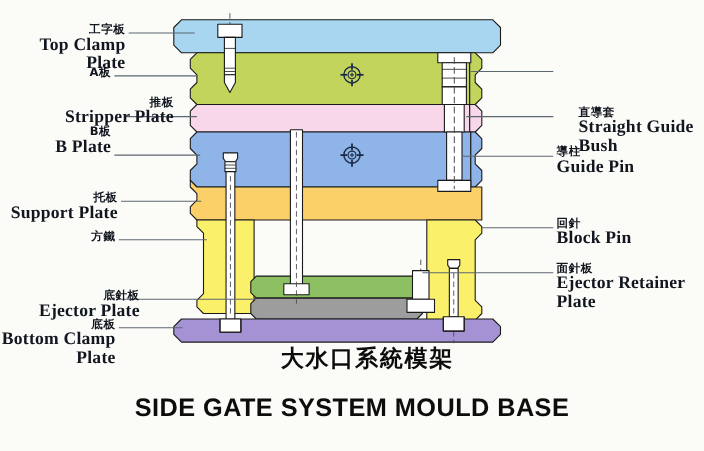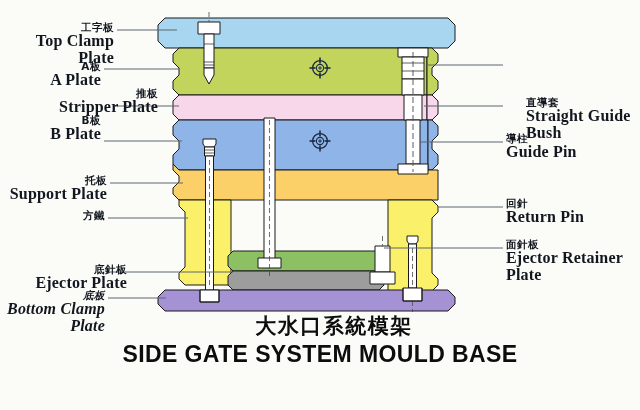--- a/index.html
+++ b/index.html
@@ -13,21 +13,21 @@
   #stage{position:absolute;left:0;top:0;width:640px;height:326px;}
   svg#diagram{position:absolute;left:0;top:0;width:640px;height:410px;}
 
   .lbl{position:absolute;text-align:right;line-height:1.06;}
   .lbl.right{text-align:left;}
   .cn{font-family:"DejaVu Sans", sans-serif;font-weight:700;font-size:10.5px;color:#11161f;letter-spacing:.5px;}
   .en{font-family:"Liberation Serif", serif;font-weight:700;font-size:16px;color:#11161f;letter-spacing:.2px;}
 
   #title{position:absolute;left:0;top:312px;width:640px;text-align:center;}
   #title .t-cn{font-family:"DejaVu Sans", sans-serif;font-weight:700;font-size:21px;color:#0d0d0d;letter-spacing:1.5px;padding-left:28px;}
-  #title .t-en{font-family:"Liberation Sans", sans-serif;font-weight:700;font-size:23px;color:#0d0d0d;letter-spacing:.4px;margin-top:1px;}
+  #title .t-en{font-family:"Liberation Sans", sans-serif;font-weight:700;font-size:23px;color:#0d0d0d;letter-spacing:.4px;margin-top:17px;}
 </style>
 </head>
 <body style="background: rgb(251, 251, 248);">
 
 <div id="stage">
 
   <svg id="diagram" viewBox="0 0 640 410">
     <defs>
       <g id="crosshair">
         <circle cx="0" cy="0" r="7.4" fill="none" stroke="#1b2a44" stroke-width="1.3"></circle>
@@ -155,21 +155,20 @@
     </g>
   </svg>
 
   <div class="lbl" style="left:0;top:22px;width:114px;">
     <div class="cn">工字板</div>
     <div class="en">Top Clamp Plate</div>
   </div>
 
   <div class="lbl" style="left:0;top:61px;width:101px;">
     <div class="cn">A板</div>
-    <div class="en">A Plate</div>
   </div>
 
   <div class="lbl" style="left:0;top:88px;width:110px;padding-left:48px;">
     <div class="cn">推板</div>
     <div class="en">Stripper Plate</div>
   </div>
 
   <div class="lbl" style="left:0;top:115px;width:101px;">
     <div class="cn">B板</div>
     <div class="en">B Plate</div>
@@ -182,39 +181,39 @@
 
   <div class="lbl" style="left:0;top:210px;width:105px;">
     <div class="cn">方鐵</div>
   </div>
 
   <div class="lbl" style="left:0;top:264px;width:105px;padding-left:22px;">
     <div class="cn">底針板</div>
     <div class="en">Ejector Plate</div>
   </div>
 
-  <div class="lbl" style="left:0;top:290px;width:105px;font-style:italic;">
+  <div class="lbl" style="left:0;top:290px;width:105px;">
     <div class="cn">底板</div>
     <div class="en">Bottom Clamp Plate</div>
   </div>
 
 
   <div class="lbl right" style="left:506px;top:97px;width:134px;margin-left:20px;">
     <div class="cn">直導套</div>
     <div class="en">Straight Guide Bush</div>
   </div>
 
   <div class="lbl right" style="left:506px;top:133px;width:134px;">
     <div class="cn">導柱</div>
     <div class="en">Guide Pin</div>
   </div>
 
   <div class="lbl right" style="left:506px;top:198px;width:134px;">
     <div class="cn">回針</div>
-    <div class="en">Return Pin</div>
+    <div class="en">Block Pin</div>
   </div>
 
   <div class="lbl right" style="left:506px;top:239px;width:140px;">
     <div class="cn">面針板</div>
     <div class="en">Ejector Retainer Plate</div>
   </div>
 
   <div id="title">
     <div class="t-cn">大水口系統模架</div>
     <div class="t-en">SIDE GATE SYSTEM MOULD BASE</div>

